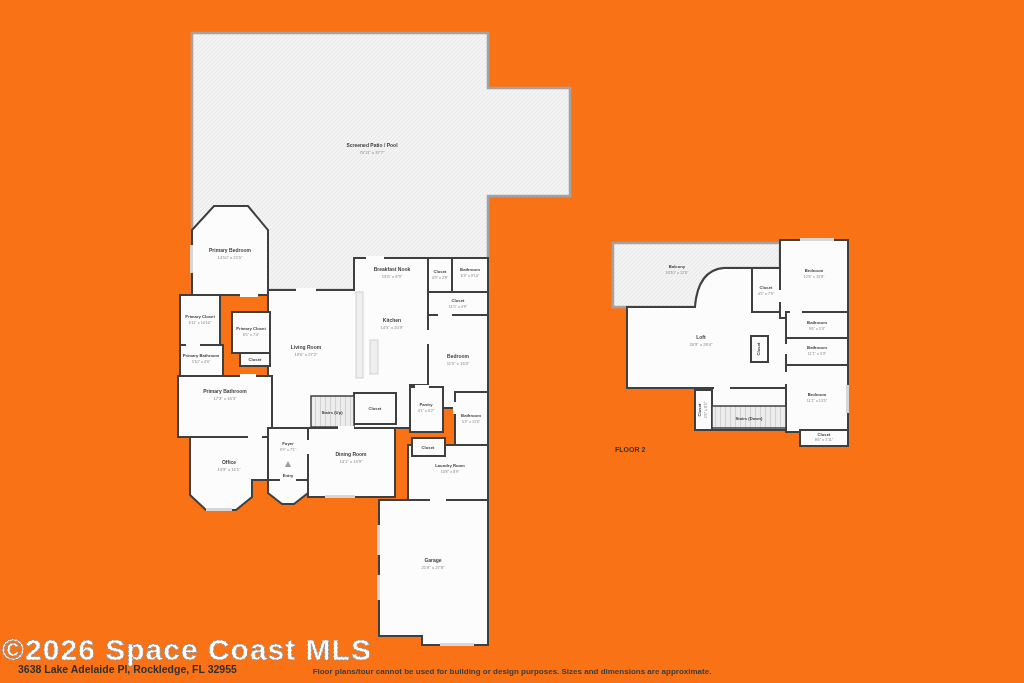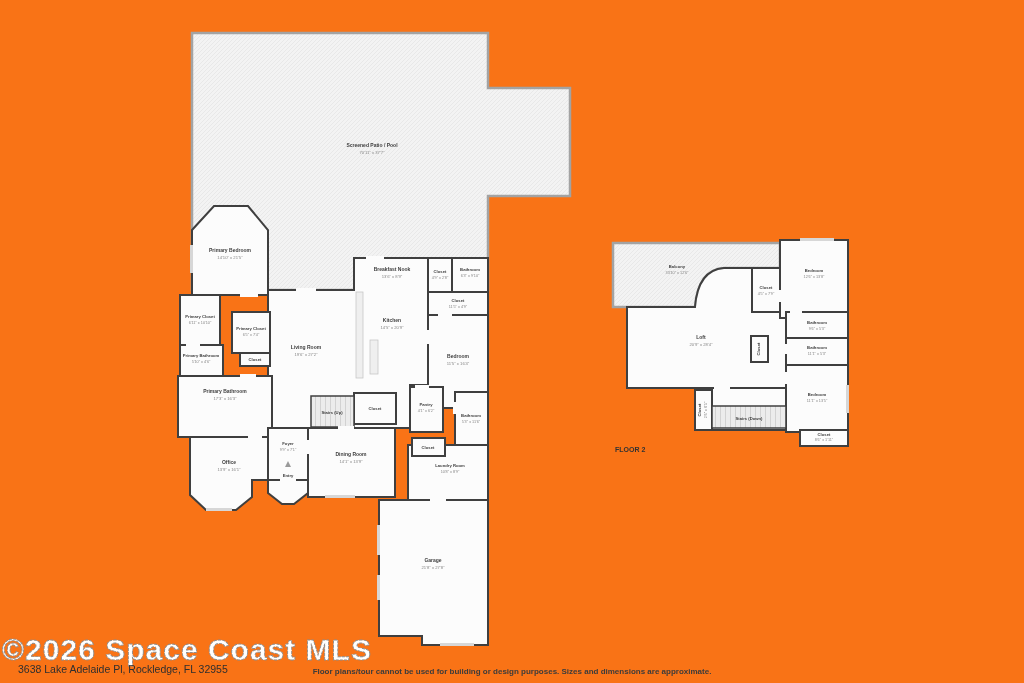--- a/index.html
+++ b/index.html
@@ -15,21 +15,21 @@
   .win{fill:#d7d7d7;}
   .arrow{fill:#9a9a9a;}
   
   .rn{font-family:"Liberation Sans",sans-serif;font-size:5px;font-weight:600;fill:#3e3e3e;text-anchor:middle;}
   .rd{font-family:"Liberation Sans",sans-serif;font-size:4.2px;fill:#868686;text-anchor:middle;}
   .rn-s{font-size:4.2px;}
   .rd-s{font-size:3.8px;}
   .f2title{font-family:"Liberation Sans",sans-serif;font-size:7px;font-weight:700;fill:#333;text-anchor:start;}
   .wm{font-family:"Liberation Sans",sans-serif;font-size:30px;font-weight:700;fill:#ffffff;
       stroke:#8d8d8d;stroke-width:0.9;stroke-dasharray:3,1.1;letter-spacing:1px;}
-  .footer-address{position:absolute;left:18px;top:663px;font-size:10.5px;font-weight:400;color:#2f2f2f;}
+  .footer-address{position:absolute;left:18px;top:663px;font-size:10.5px;font-weight:700;color:#2f2f2f;}
   .footer-disclaimer{position:absolute;left:0;right:0;top:667px;text-align:center;
       font-size:8px;font-weight:700;color:#3c3c3c;}
 </style>
 </head>
 <body>
 
 <div class="canvas">
 <svg width="1024" height="683" viewBox="0 0 1024 683">
   <defs>
     <pattern id="hatch" width="4" height="4" patternUnits="userSpaceOnUse">

